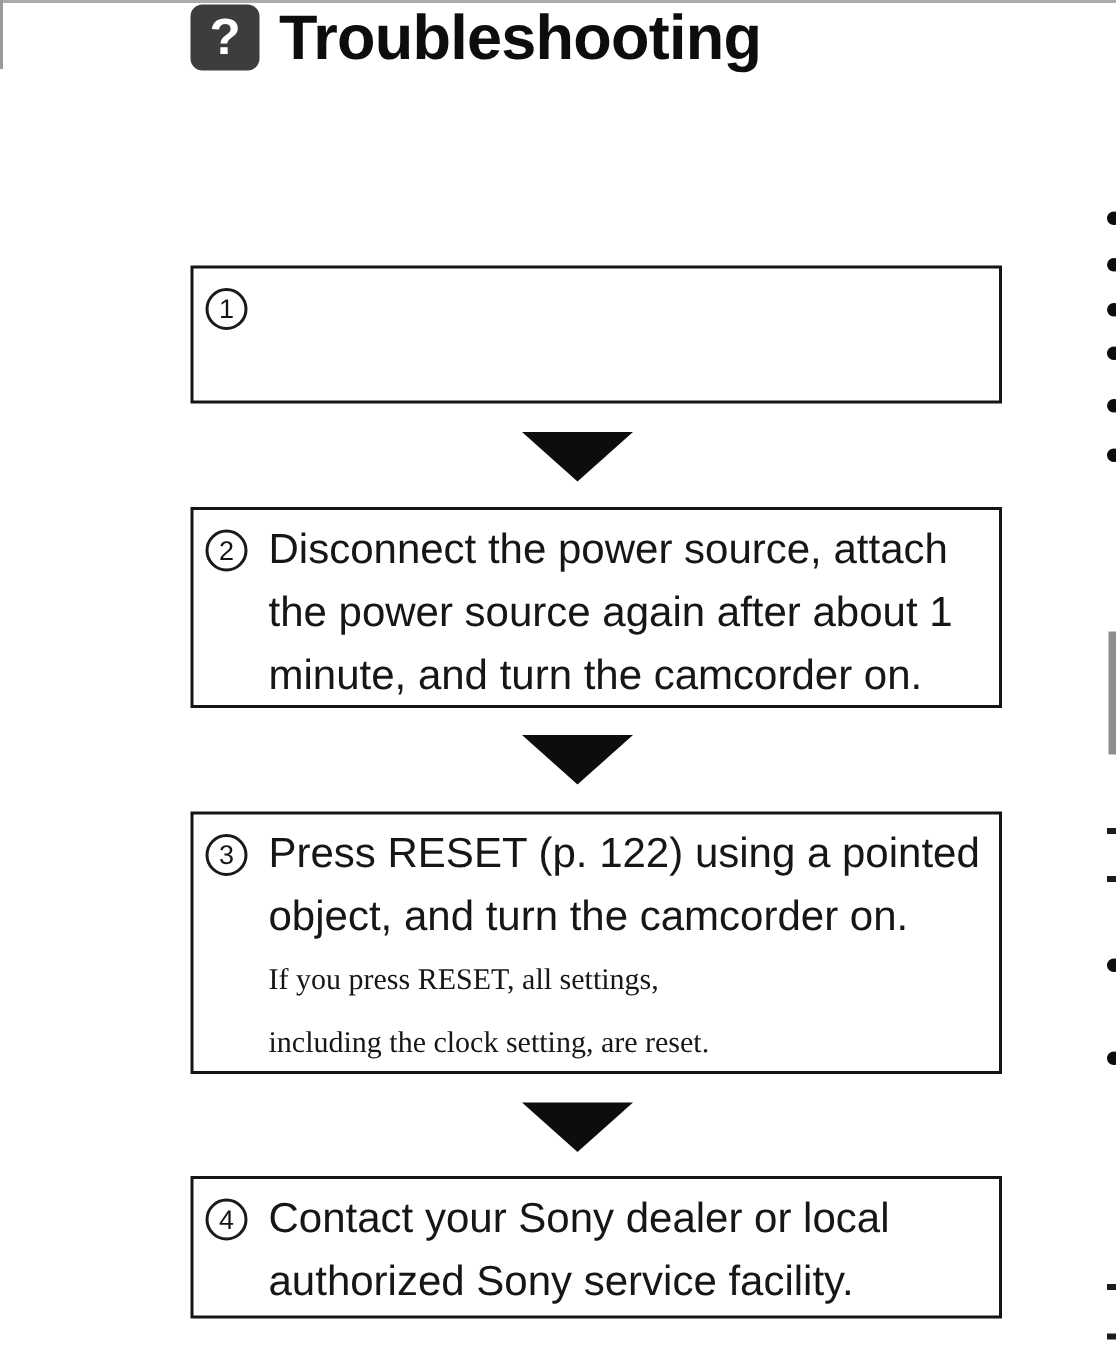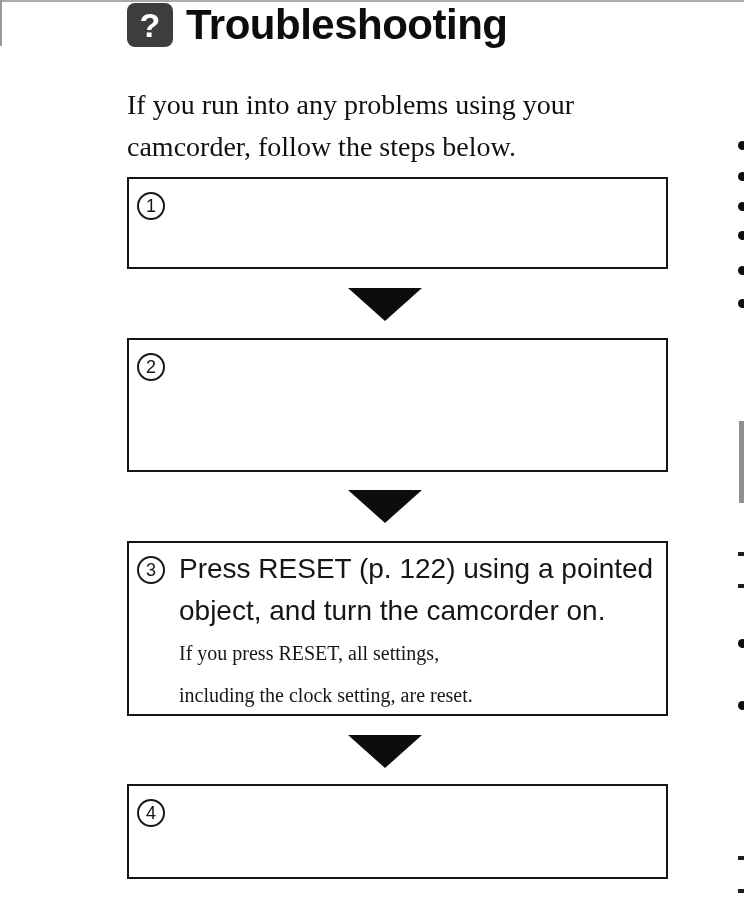--- a/index.html
+++ b/index.html
@@ -46,49 +46,56 @@
 
 <div class="page">
   <div class="top-hairline"></div>
   <div class="left-hairline"></div>
 
   <header class="header">
     <span class="qicon">?</span>
     <h1 class="title">Troubleshooting</h1>
   </header>
 
-  <p class="intro">If you run into any problems using your
-camcorder, follow the steps below.</p>
 
   <section class="step-box box1">
     <span class="badge">1</span>
   </section>
 
   <div class="tri t1"></div>
 
   <section class="step-box box2">
     <span class="badge">2</span>
+    <div class="step-col">
+      <div class="step-text">Disconnect the power source, attach
+the power source again after about 1
+minute, and turn the camcorder on.</div>
+    </div>
   </section>
 
   <div class="tri t2"></div>
 
   <section class="step-box box3">
     <span class="badge">3</span>
     <div class="step-col">
       <div class="step-text">Press RESET (p. 122) using a pointed
 object, and turn the camcorder on.</div>
       <div class="step-note">If you press RESET, all settings,
 including the clock setting, are reset.</div>
     </div>
   </section>
 
   <div class="tri t3"></div>
 
   <section class="step-box box4">
     <span class="badge">4</span>
+    <div class="step-col">
+      <div class="step-text">Contact your Sony dealer or local
+authorized Sony service facility.</div>
+    </div>
   </section>
 
   <div class="edge-bullet" style="top:141px"></div>
   <div class="edge-bullet" style="top:172px"></div>
   <div class="edge-bullet" style="top:202px"></div>
   <div class="edge-bullet" style="top:231px"></div>
   <div class="edge-bullet" style="top:266px"></div>
   <div class="edge-bullet" style="top:299px"></div>
   <div class="edge-tab"></div>
   <div class="edge-dash" style="top:552px"></div>

